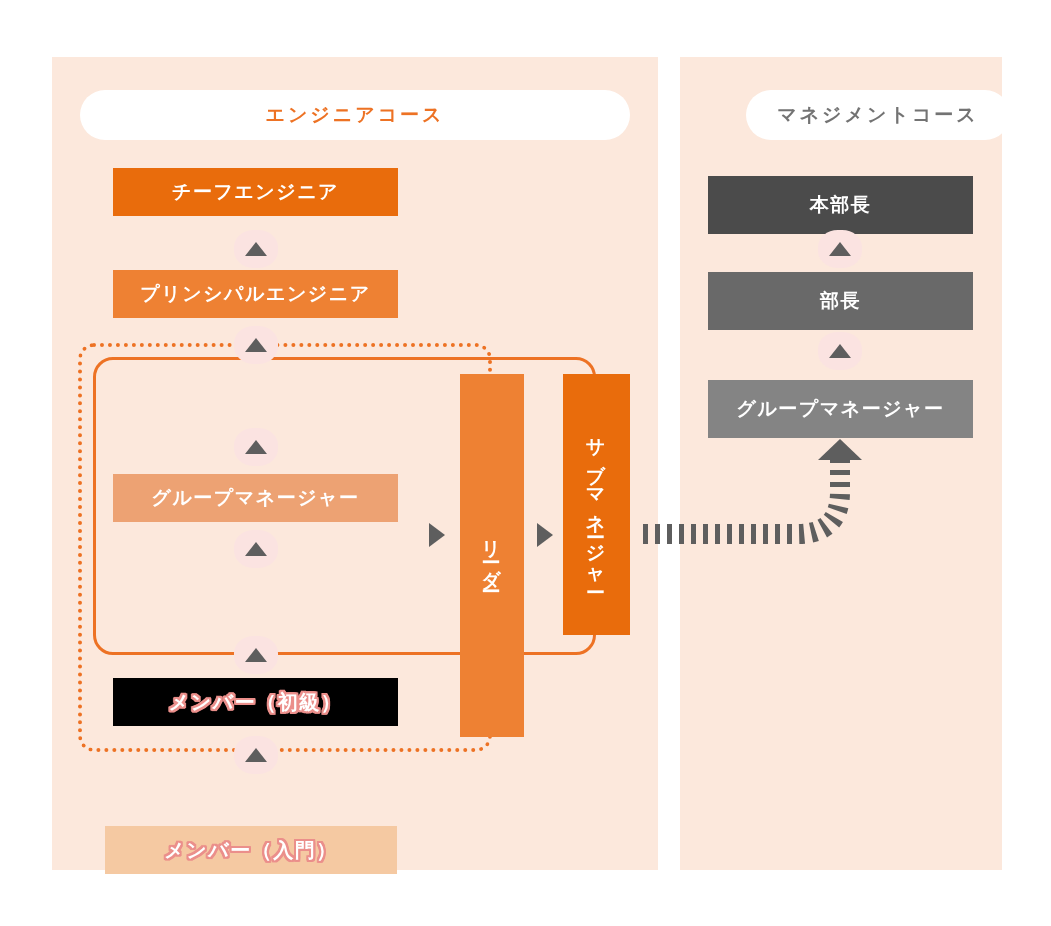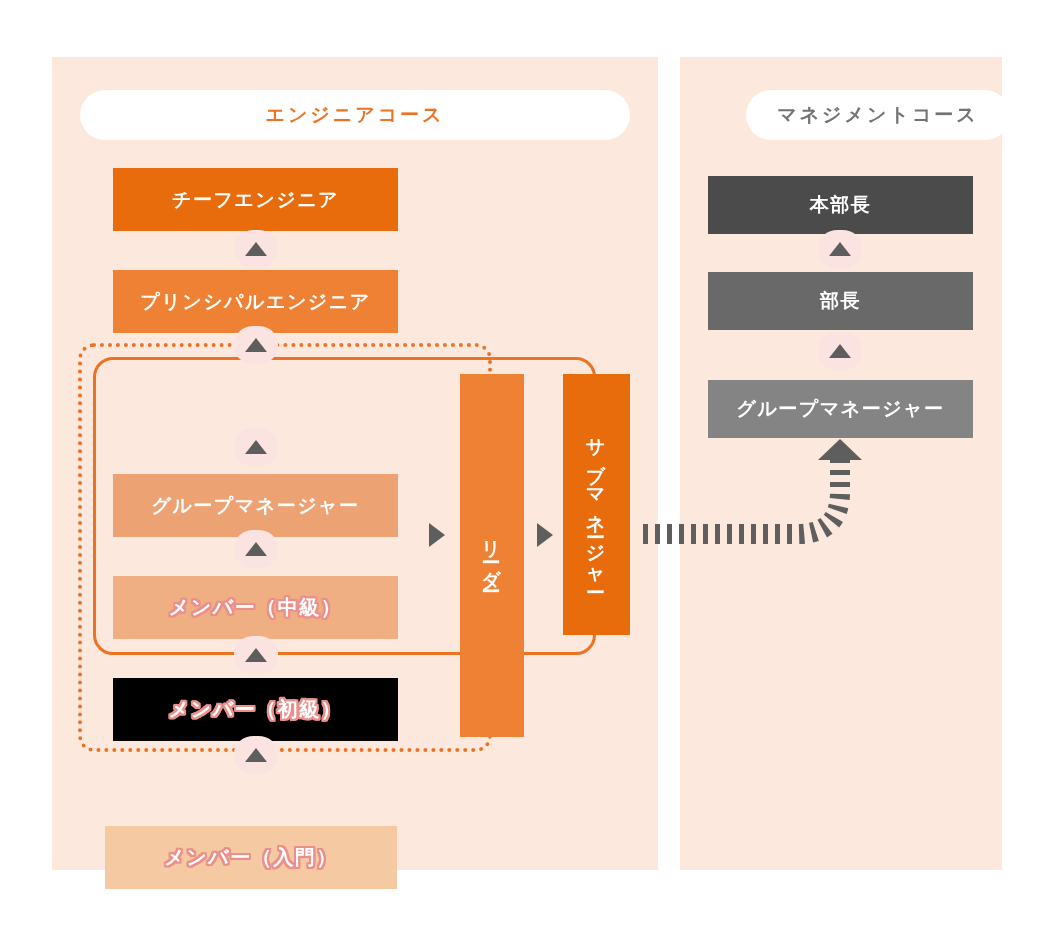--- a/index.html
+++ b/index.html
@@ -44,21 +44,21 @@
     position: absolute;
     display: flex;
     align-items: center;
     justify-content: center;
     color: #ffffff;
     font-weight: bold;
     font-size: 19px;
     letter-spacing: 1.5px;
     z-index: 2;
   }
-  .eng-box { left: 113px; width: 285px; height: 63px; }
+  .eng-box { left: 113px; width: 285px; height: 48px; }
   #box-chief     { top: 168px; background: #e96c0c; }
   #box-principal { top: 270px; background: #ee8133; }
   #box-senior    { top: 372px; background: #ed9050; }
   #box-expert    { top: 474px; background: #eda273; }
   #box-member-mid      { top: 576px; background: #f0af83; }
   #box-member-beginner { top: 678px; background: #000000; }
   #box-member-entry    { top: 779px; left: 105px; width: 292px; background: #f5c9a2; margin-top: 47px; }
 
   .outlined-text {
     color: #ffffff;
@@ -172,23 +172,20 @@
 
   <div class="box eng-box" id="box-chief">
     <span>チーフエンジニア</span>
   </div>
   <div class="box eng-box" id="box-principal">
     <span>プリンシパルエンジニア</span>
   </div>
   <div class="box eng-box" id="box-expert">
     <span>グループマネージャー</span>
   </div>
-  <div class="box eng-box" id="box-member-mid">
-    <span class="outlined-text">メンバー（中級）</span>
-  </div>
   <div class="box eng-box" id="box-member-beginner">
     <span class="outlined-text">メンバー（初級）</span>
   </div>
   <div class="box eng-box" id="box-member-entry">
     <span class="outlined-text">メンバー（入門）</span>
   </div>
 
   <div class="vbox" id="box-leader">
     <span>リーダー</span>
   </div>

